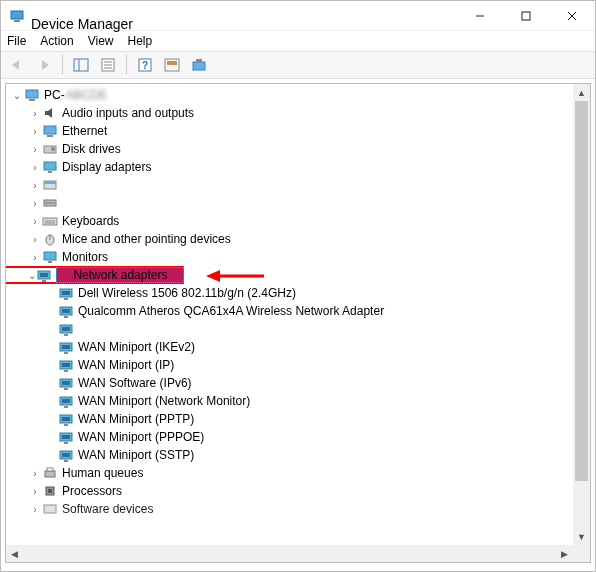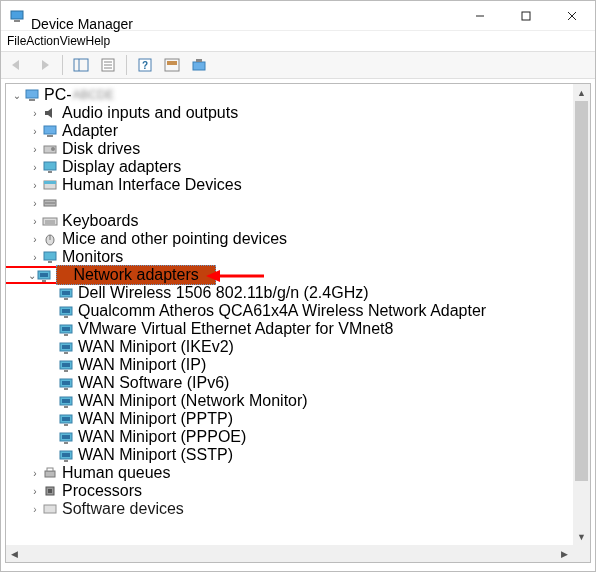--- a/index.html
+++ b/index.html
@@ -25,21 +25,21 @@
   .titlebar .title { flex: 1; font-size: 14px; margin-top: 16px; }
   .titlebar .winbtns { display: flex; }
   .titlebar .winbtn {
     width: 46px; height: 30px;
     display: flex; align-items: center; justify-content: center;
     font-size: 12px;
   }
   .menubar {
     display: flex;
     padding: 2px 6px;
-    gap: 0;
+    gap: 14px;
     font-size: 12px;
     height: 20px;
     align-items: center;
   }
   .menubar span { cursor: default; }
   .toolbar {
     display: flex;
     padding: 2px 4px;
     gap: 3px;
     height: 28px;
@@ -88,33 +88,33 @@
   .node {
     display: flex; align-items: center;
     height: 18px;
     white-space: nowrap;
   }
   .node .caret {
     width: 14px; text-align: center;
     color: #666; font-size: 10px;
   }
   .node .icon { width: 16px; height: 16px; margin-right: 4px; flex-shrink: 0; }
-  .node .label { font-size: 16px; }
+  .node .label { font-size: 12px; }
   .depth0 { padding-left: 4px; }
   .depth1 { padding-left: 22px; }
   .depth2 { padding-left: 52px; text-align: center; }
   .highlight-box {
     border: 2px solid #ff0000;
     position: relative;
     padding-left: 22px; 
     margin-left: -2px;
     width: 180px;
   }
   .highlight-label {
-    background: #c2410c;
+    background: #be185d;
     border: 1px dotted #6699cc;
     padding: 0 16px;
   }
   .arrow-annot {
     position: absolute; left: 200px; top: 185px;
     pointer-events: none;
   }
   svg { display: block; }
 </style>
 </head>
@@ -227,21 +227,21 @@
       <span class="label">Audio inputs and outputs</span>
     </div>
     <div class="node depth1">
       <span class="caret">›</span>
       <span class="icon">
           <svg width="16" height="16">
             <rect x="2" y="3" width="12" height="8" fill="#6ab0e8" stroke="#3a80b8"></rect>
             <rect x="5" y="12" width="6" height="2" fill="#888"></rect>
           </svg>
         </span>
-      <span class="label">Adapter</span>
+      <span class="label">Ethernet</span>
     </div>
     <div class="node depth1">
       <span class="caret">›</span>
       <span class="icon">
           <svg width="16" height="16">
             <rect x="2" y="5" width="12" height="7" fill="#ccc" stroke="#888"></rect>
             <circle cx="11" cy="8" r="2" fill="#888"></circle>
           </svg>
         </span>
       <span class="label">Disk drives</span>
@@ -257,21 +257,20 @@
       <span class="label">Display adapters</span>
     </div>
     <div class="node depth1">
       <span class="caret">›</span>
       <span class="icon">
           <svg width="16" height="16">
             <rect x="2" y="4" width="12" height="8" fill="#ddd" stroke="#888"></rect>
             <rect x="2" y="4" width="12" height="3" fill="#5bb8d8"></rect>
           </svg>
         </span>
-      <span class="label">Human Interface Devices</span>
     </div>
     <div class="node depth1">
       <span class="caret">›</span>
       <span class="icon">
           <svg width="16" height="16">
             <rect x="2" y="5" width="12" height="6" fill="#bbb" stroke="#777"></rect>
             <line x1="3" y1="8" x2="13" y2="8" stroke="#777"></line>
           </svg>
         </span>
     </div>
@@ -341,21 +340,20 @@
           <span class="label">Qualcomm Atheros QCA61x4A Wireless Network Adapter</span>
         </div>
         <div class="node depth2">
           <span class="icon">
             <svg width="16" height="16">
               <rect x="2" y="4" width="12" height="8" fill="#5bb8d8" stroke="#3a80a8"></rect>
               <rect x="6" y="13" width="4" height="2" fill="#888"></rect>
               <rect x="4" y="6" width="8" height="4" fill="#2a6fa0"></rect>
             </svg>
           </span>
-          <span class="label">VMware Virtual Ethernet Adapter for VMnet8</span>
         </div>
         <div class="node depth2">
           <span class="icon">
             <svg width="16" height="16">
               <rect x="2" y="4" width="12" height="8" fill="#5bb8d8" stroke="#3a80a8"></rect>
               <rect x="6" y="13" width="4" height="2" fill="#888"></rect>
               <rect x="4" y="6" width="8" height="4" fill="#2a6fa0"></rect>
             </svg>
           </span>
           <span class="label">WAN Miniport (IKEv2)</span>

